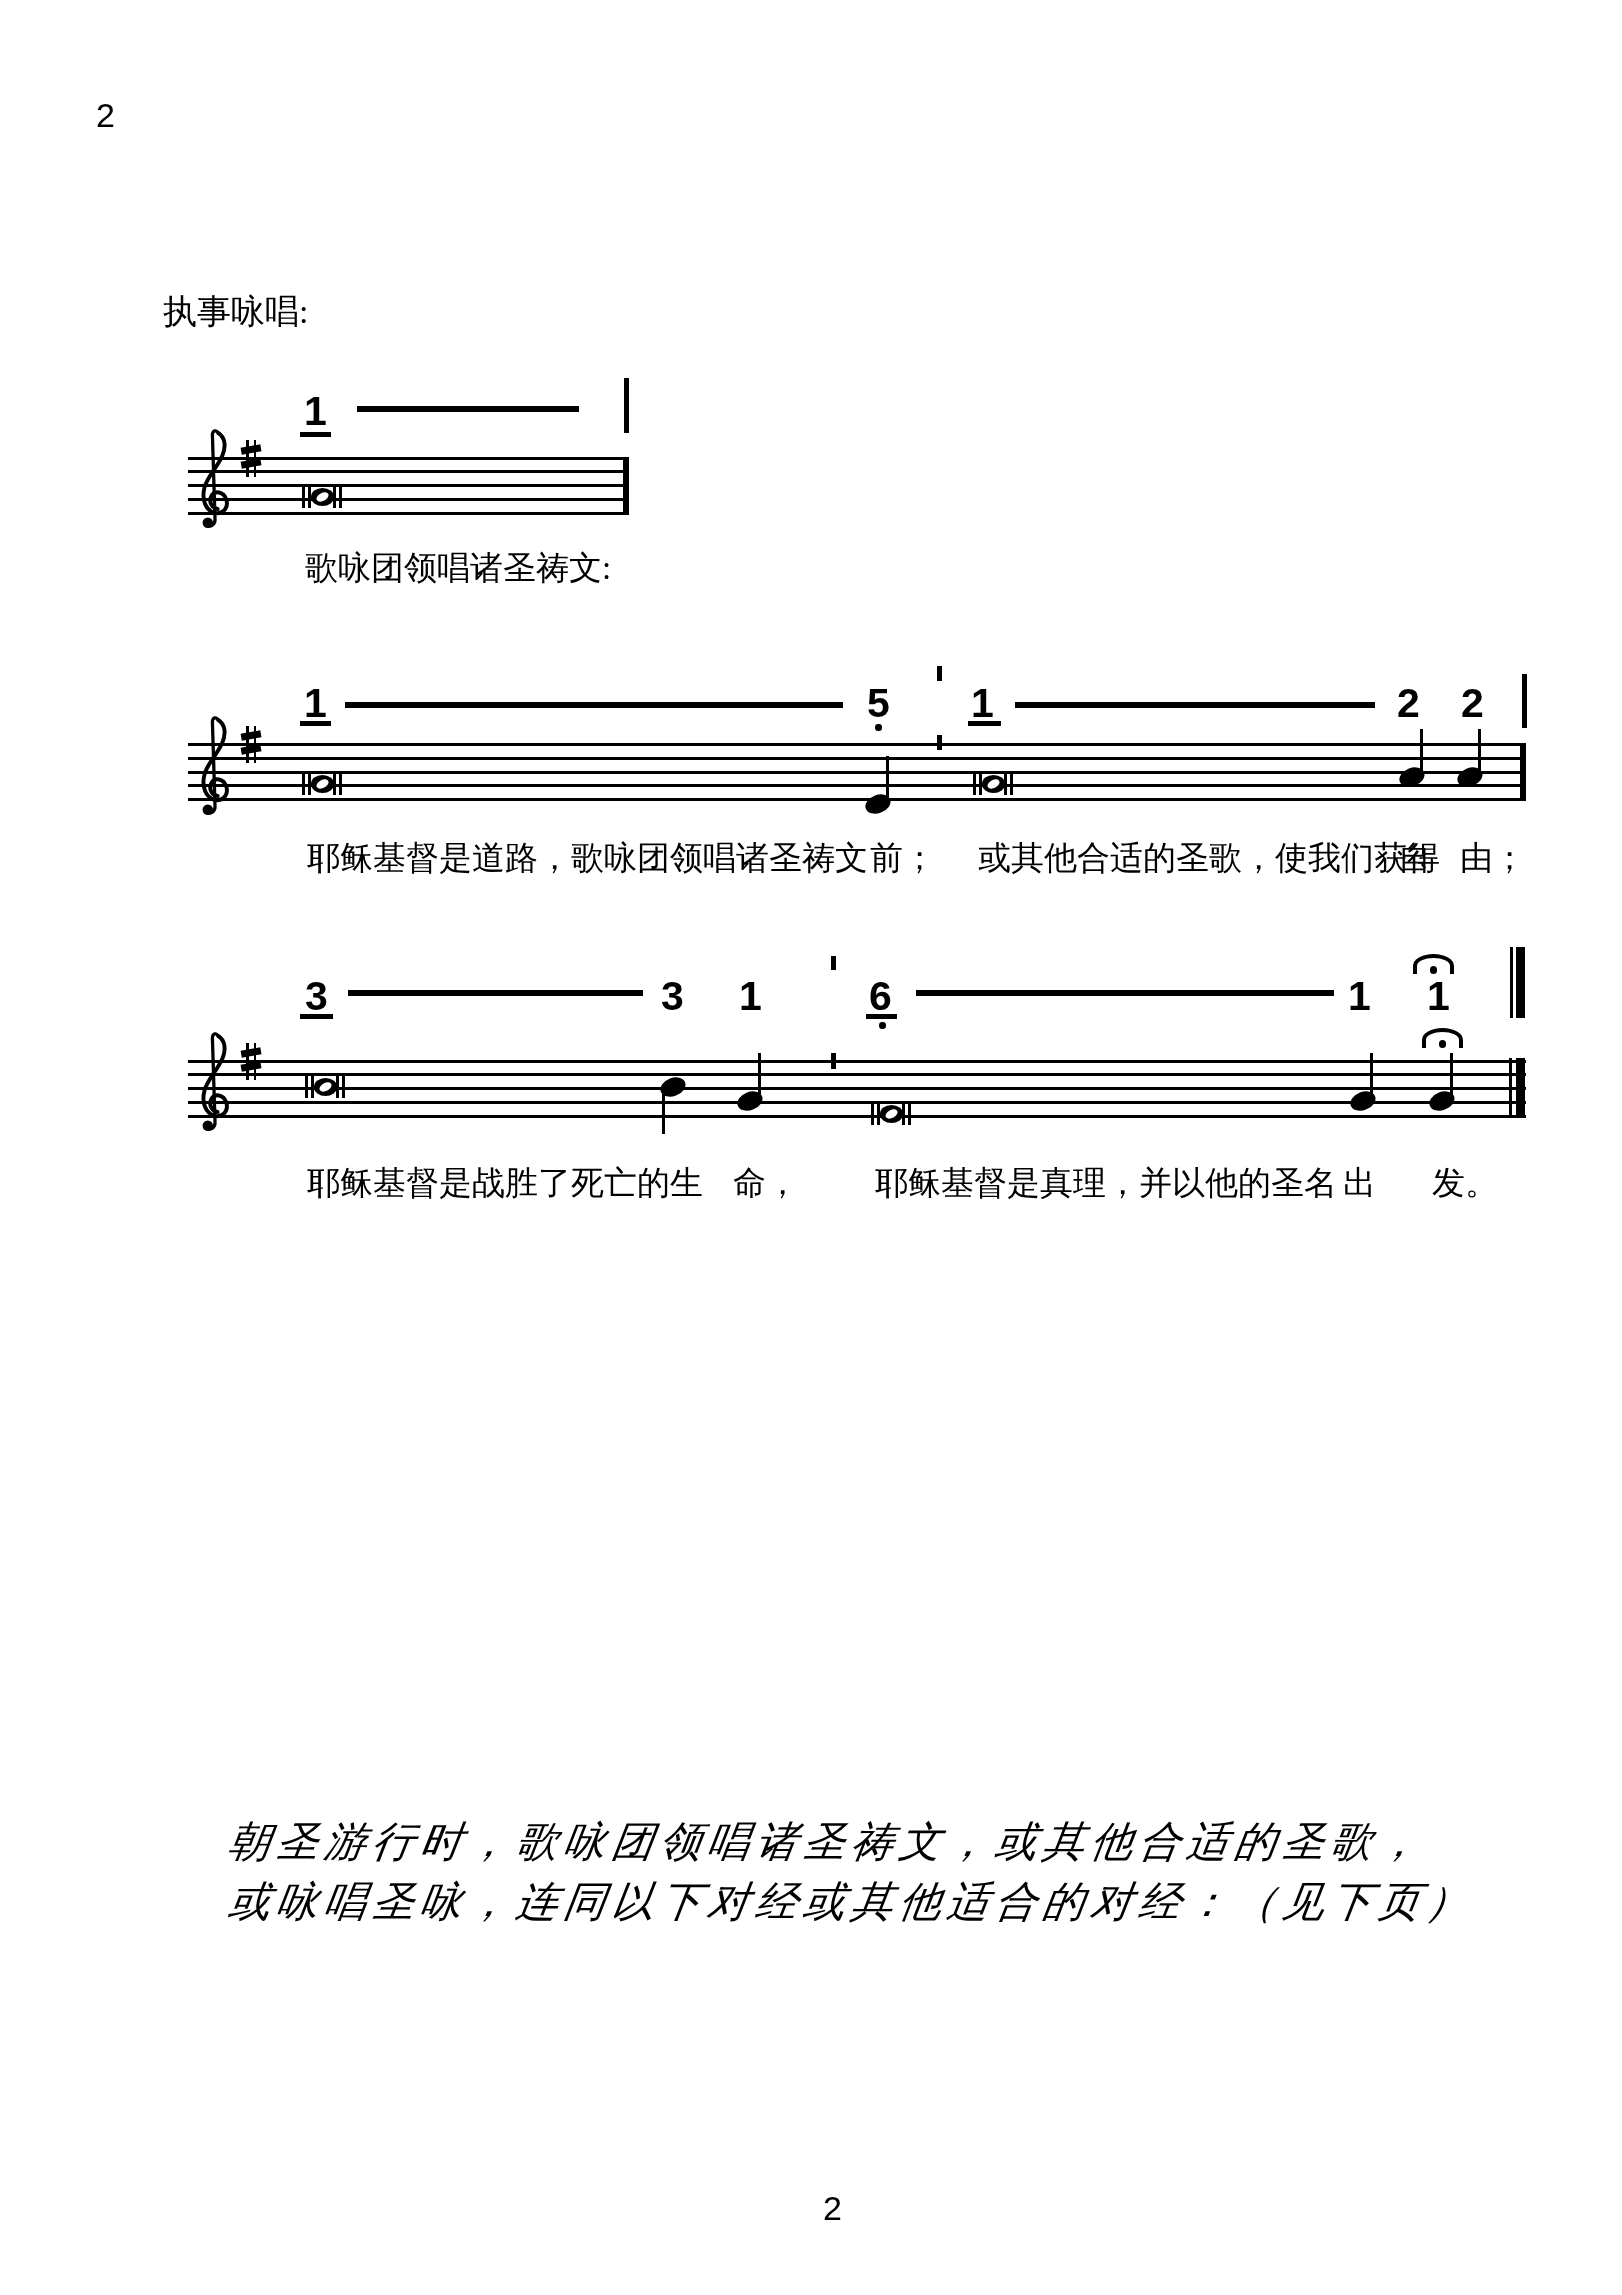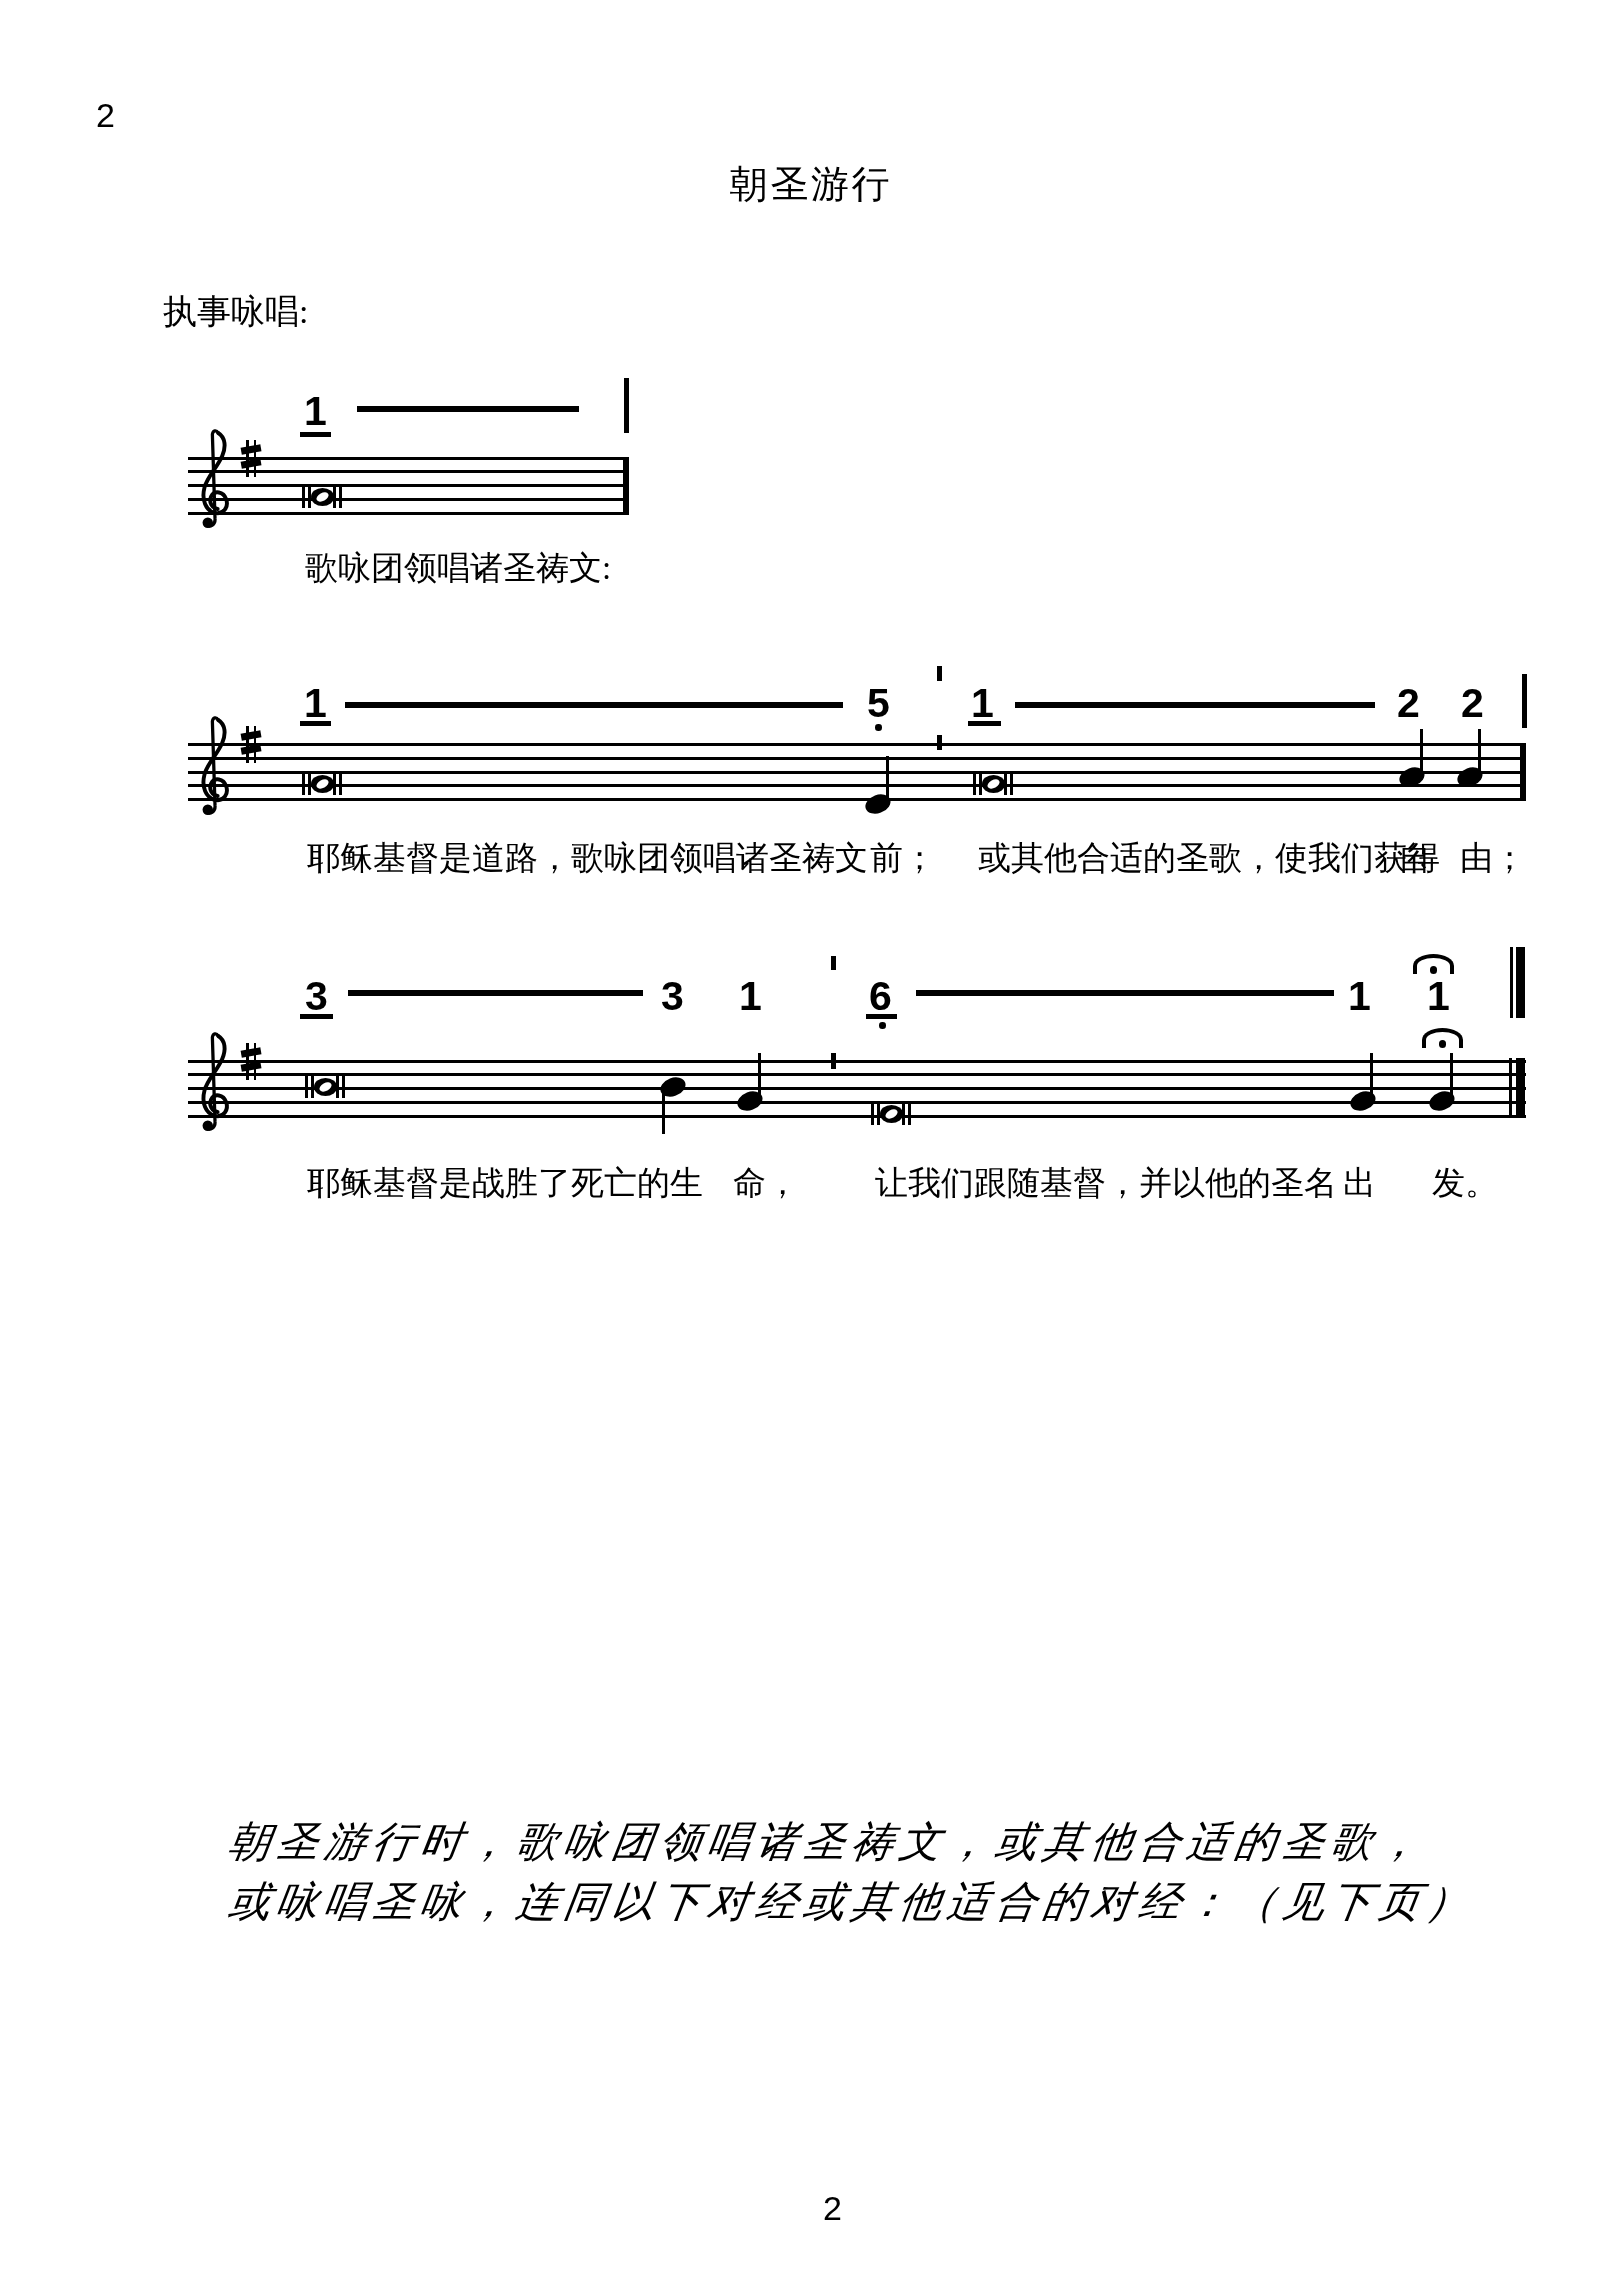--- a/index.html
+++ b/index.html
@@ -40,21 +40,20 @@
   .clef{position:absolute;}
   .fpara{position:absolute;font-size:42px;letter-spacing:5.9px;white-space:nowrap;
          font-style:italic;transform:skewX(-8deg);line-height:1;}
 </style>
 </head>
 <body>
 
 <div class="page">
 
   <div class="pagenum" style="left:96px;top:98px">2</div>
-  <div class="title">朝圣游行</div>
   <div class="intro" style="left:163px;top:295px">执事咏唱:</div>
 
   <div>
     <span class="num" style="left:304px;top:391px">1</span>
     <i class="underbar abs" style="left:300px;top:432px;width:31px"></i>
     <i class="dash abs" style="left:357px;top:406px;width:222px"></i>
     <i class="vbar abs" style="left:624px;top:378px;width:5.2px;height:55px"></i>
 
     <i class="staffline" style="left:188px;top:457px;width:440px"></i>
     <i class="staffline" style="left:188px;top:470px;width:440px"></i>
@@ -225,21 +224,21 @@
     <i class="qstem abs" style="left:1370px;top:1053px;height:50px"></i>
     <span class="fermata" style="left:1422px;top:1028px">
       <i class="farc"></i>
         <i class="fdot"></i>
     </span>
     <i class="qhead" style="left:1429px;top:1092px"></i>
     <i class="qstem abs" style="left:1450px;top:1053px;height:50px"></i>
 
     <div class="lyr" style="left:307px;top:1165px">耶稣基督是战胜了死亡的生</div>
     <div class="lyr" style="left:733px;top:1165px">命，</div>
-    <div class="lyr" style="left:875px;top:1165px">让我们跟随基督，并以他的圣名</div>
+    <div class="lyr" style="left:875px;top:1165px">耶稣基督是真理，并以他的圣名</div>
     <div class="lyr" style="left:1343px;top:1165px">出</div>
     <div class="lyr" style="left:1432px;top:1165px">发。</div>
   </div>
 
   <div class="fpara" style="left:229px;top:1821px">朝圣游行时，歌咏团领唱诸圣祷文，或其他合适的圣歌，</div>
   <div class="fpara" style="left:229px;top:1881px">或咏唱圣咏，连同以下对经或其他适合的对经：（见下页）</div>
 
   <div class="pagenum" style="left:823px;top:2191px">2</div>
 </div>
 

